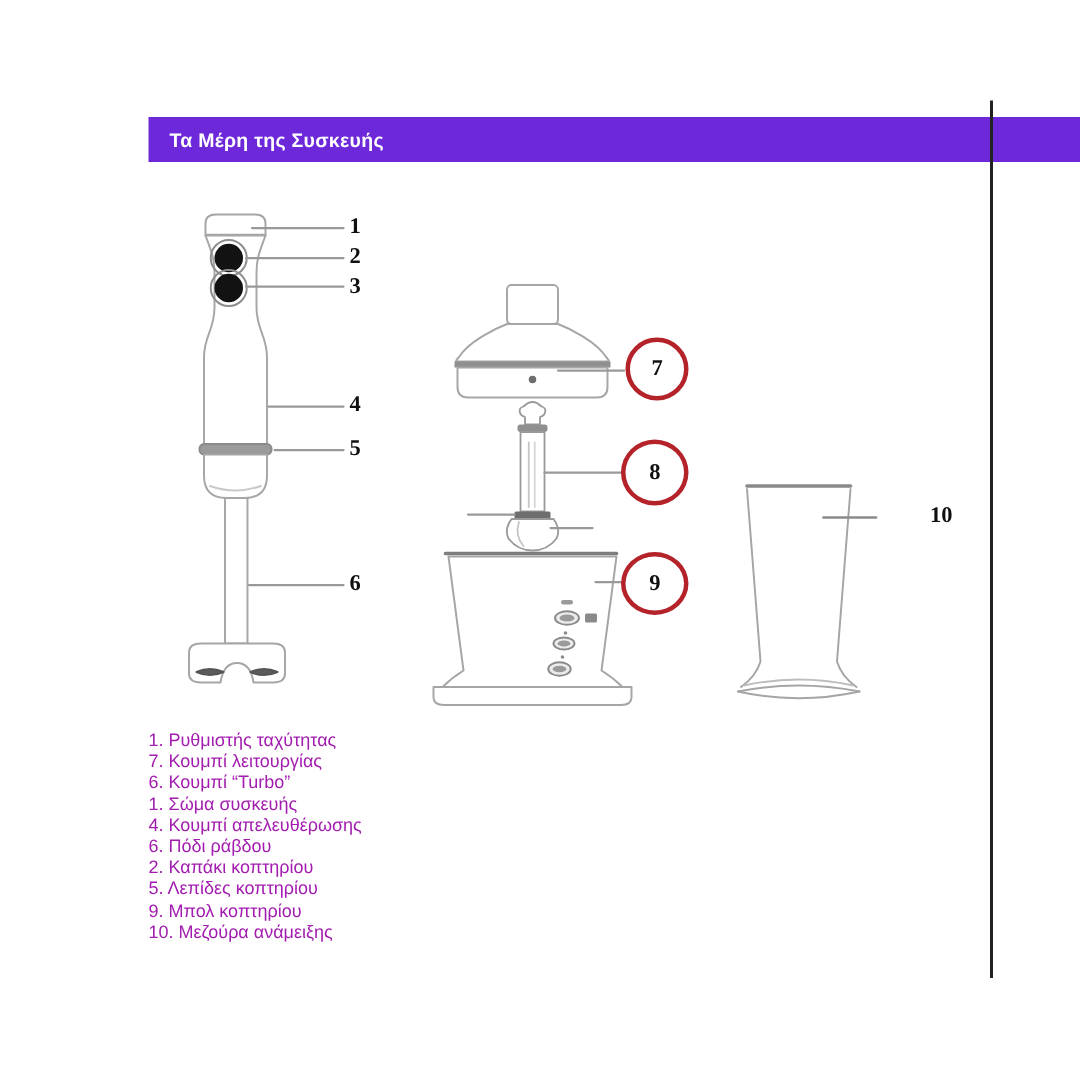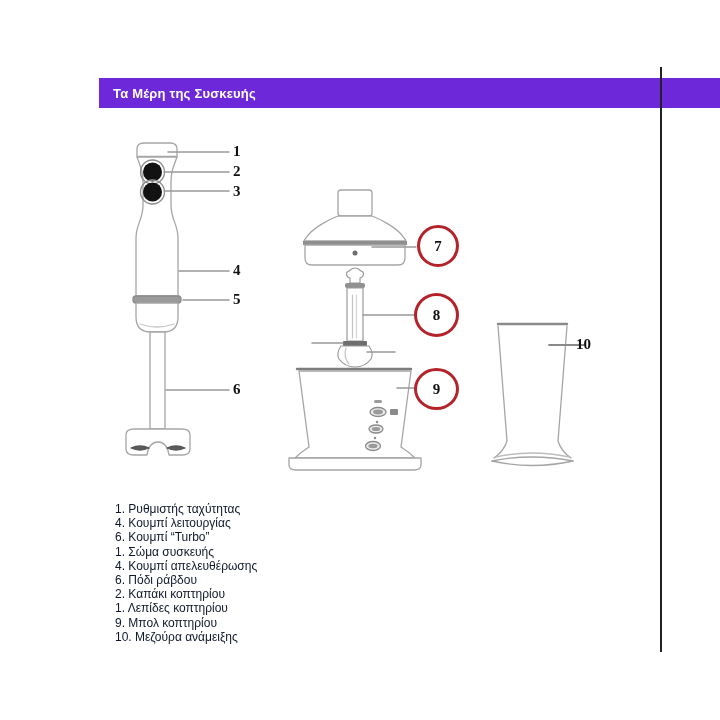--- a/index.html
+++ b/index.html
@@ -27,22 +27,22 @@
   }
   
   .circle-callout{
     position:absolute;border:3px solid #b4232a;border-radius:50%;
     display:flex;align-items:center;justify-content:center;
     font-family:"Liberation Serif",serif;font-weight:bold;font-size:15px;color:#101010;
     background:transparent;box-sizing:border-box;
   }
   
   .parts-list{
-    position:absolute;left:99px;top:486px;margin:16px;padding:0;list-style:none;
-    font-size:12px;line-height:14.2px;color:#0f172a;
+    position:absolute;left:99px;top:486px;margin:0;padding:0;list-style:none;
+    font-size:12px;line-height:14.2px;color:#a21caf;
   }
 </style>
 </head>
 <body>
 
 <div id="stage">
 
   <div class="title-bar">
     <span>Τα Μέρη της Συσκευής</span>
   </div>
@@ -148,38 +148,38 @@
       <path d="M549,345 L584,345" stroke="#8a8a8a" stroke-width="1.8"></path>
     </g>
   </svg>
 
   <span class="callout" style="left:233px;top:144px">1</span>
   <span class="callout" style="left:233px;top:164px">2</span>
   <span class="callout" style="left:233px;top:184px">3</span>
   <span class="callout" style="left:233px;top:263px">4</span>
   <span class="callout" style="left:233px;top:292px">5</span>
   <span class="callout" style="left:233px;top:382px">6</span>
-  <span class="callout" style="left:576px;top:337px">10</span>
+  <span class="callout" style="left:620px;top:337px">10</span>
 
   <div class="circle-callout" style="left:417px;top:225px;width:42px;height:42px">
     <span>7</span>
   </div>
   <div class="circle-callout" style="left:414px;top:293px;width:45px;height:44px">
     <span>8</span>
   </div>
   <div class="circle-callout" style="left:414px;top:368px;width:45px;height:42px">
     <span>9</span>
   </div>
 
   <ul class="parts-list">
     <li>1. Ρυθμιστής ταχύτητας</li>
-    <li>4. Κουμπί λειτουργίας</li>
+    <li>7. Κουμπί λειτουργίας</li>
     <li>6. Κουμπί “Turbo”</li>
     <li>1. Σώμα συσκευής</li>
     <li>4. Κουμπί απελευθέρωσης</li>
     <li>6. Πόδι ράβδου</li>
     <li>2. Καπάκι κοπτηρίου</li>
-    <li>1. Λεπίδες κοπτηρίου</li>
+    <li>5. Λεπίδες κοπτηρίου</li>
     <li>9. Μπολ κοπτηρίου</li>
     <li>10. Μεζούρα ανάμειξης</li>
   </ul>
 
 </div>
 
 </body></html>

